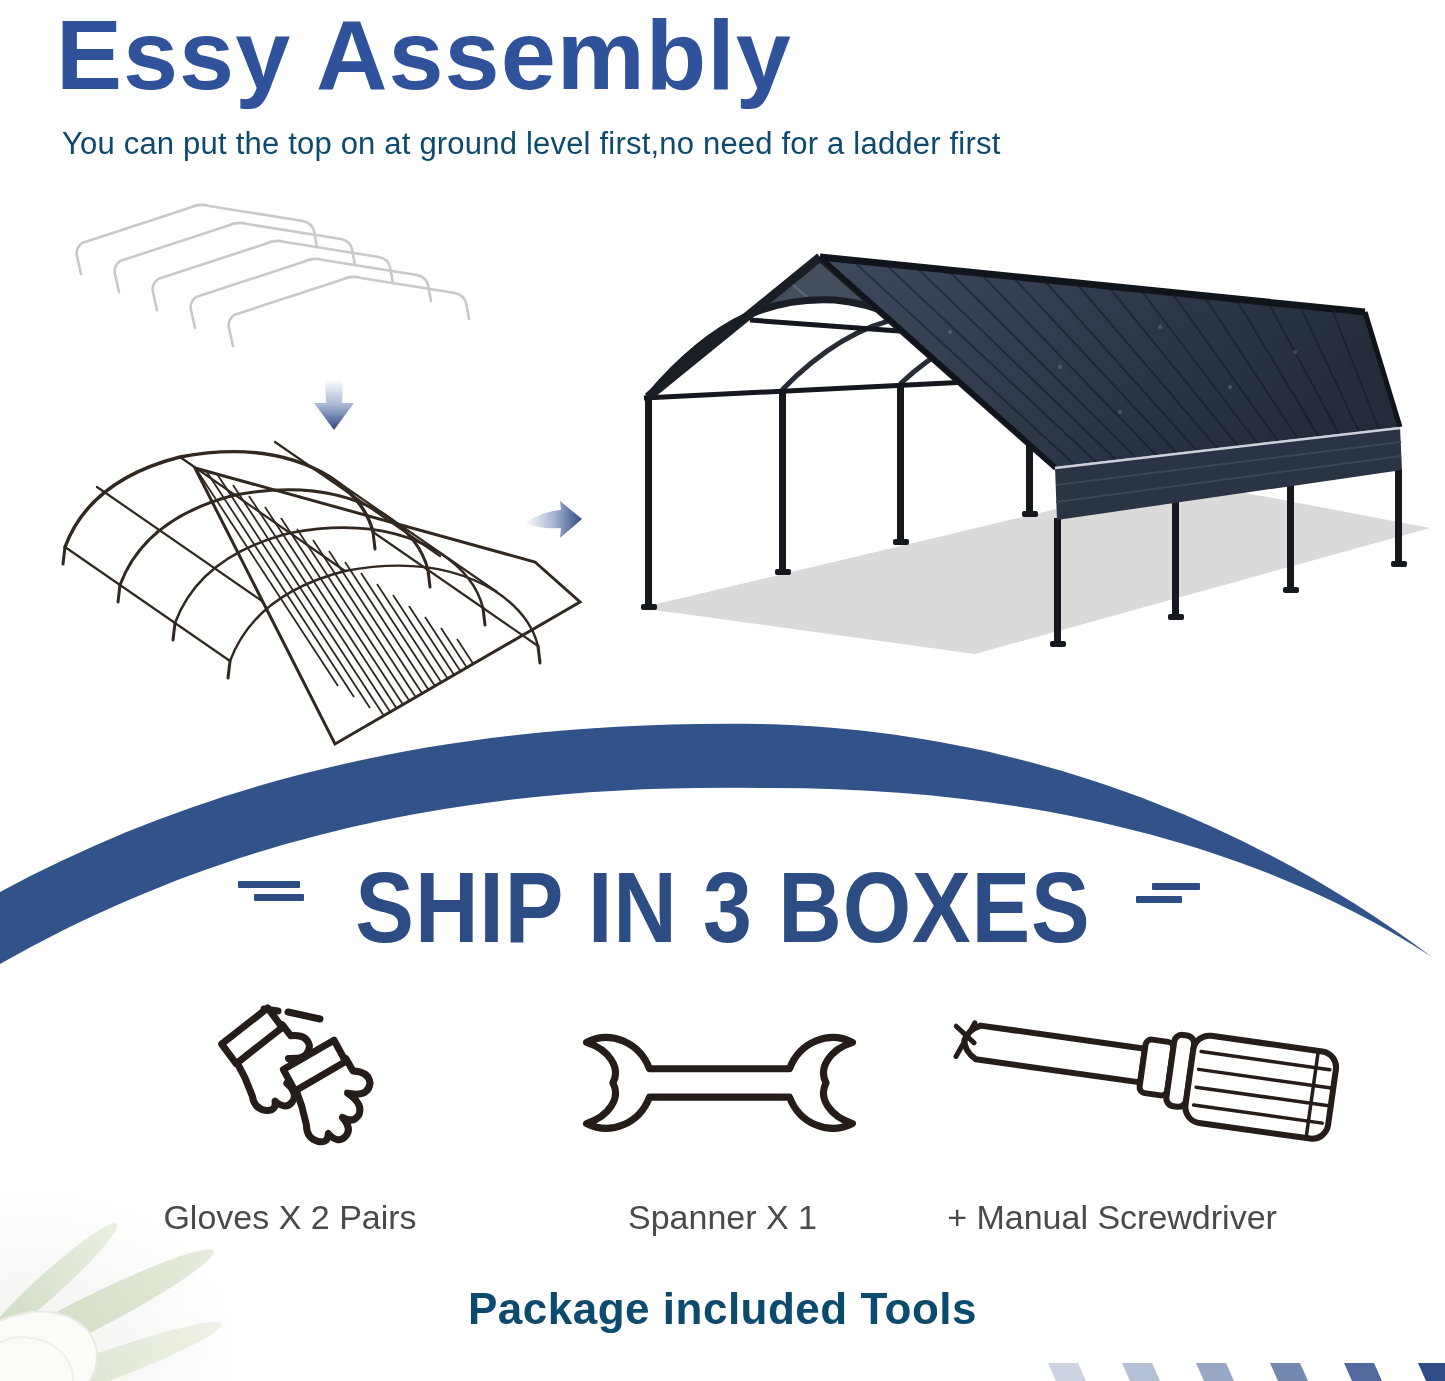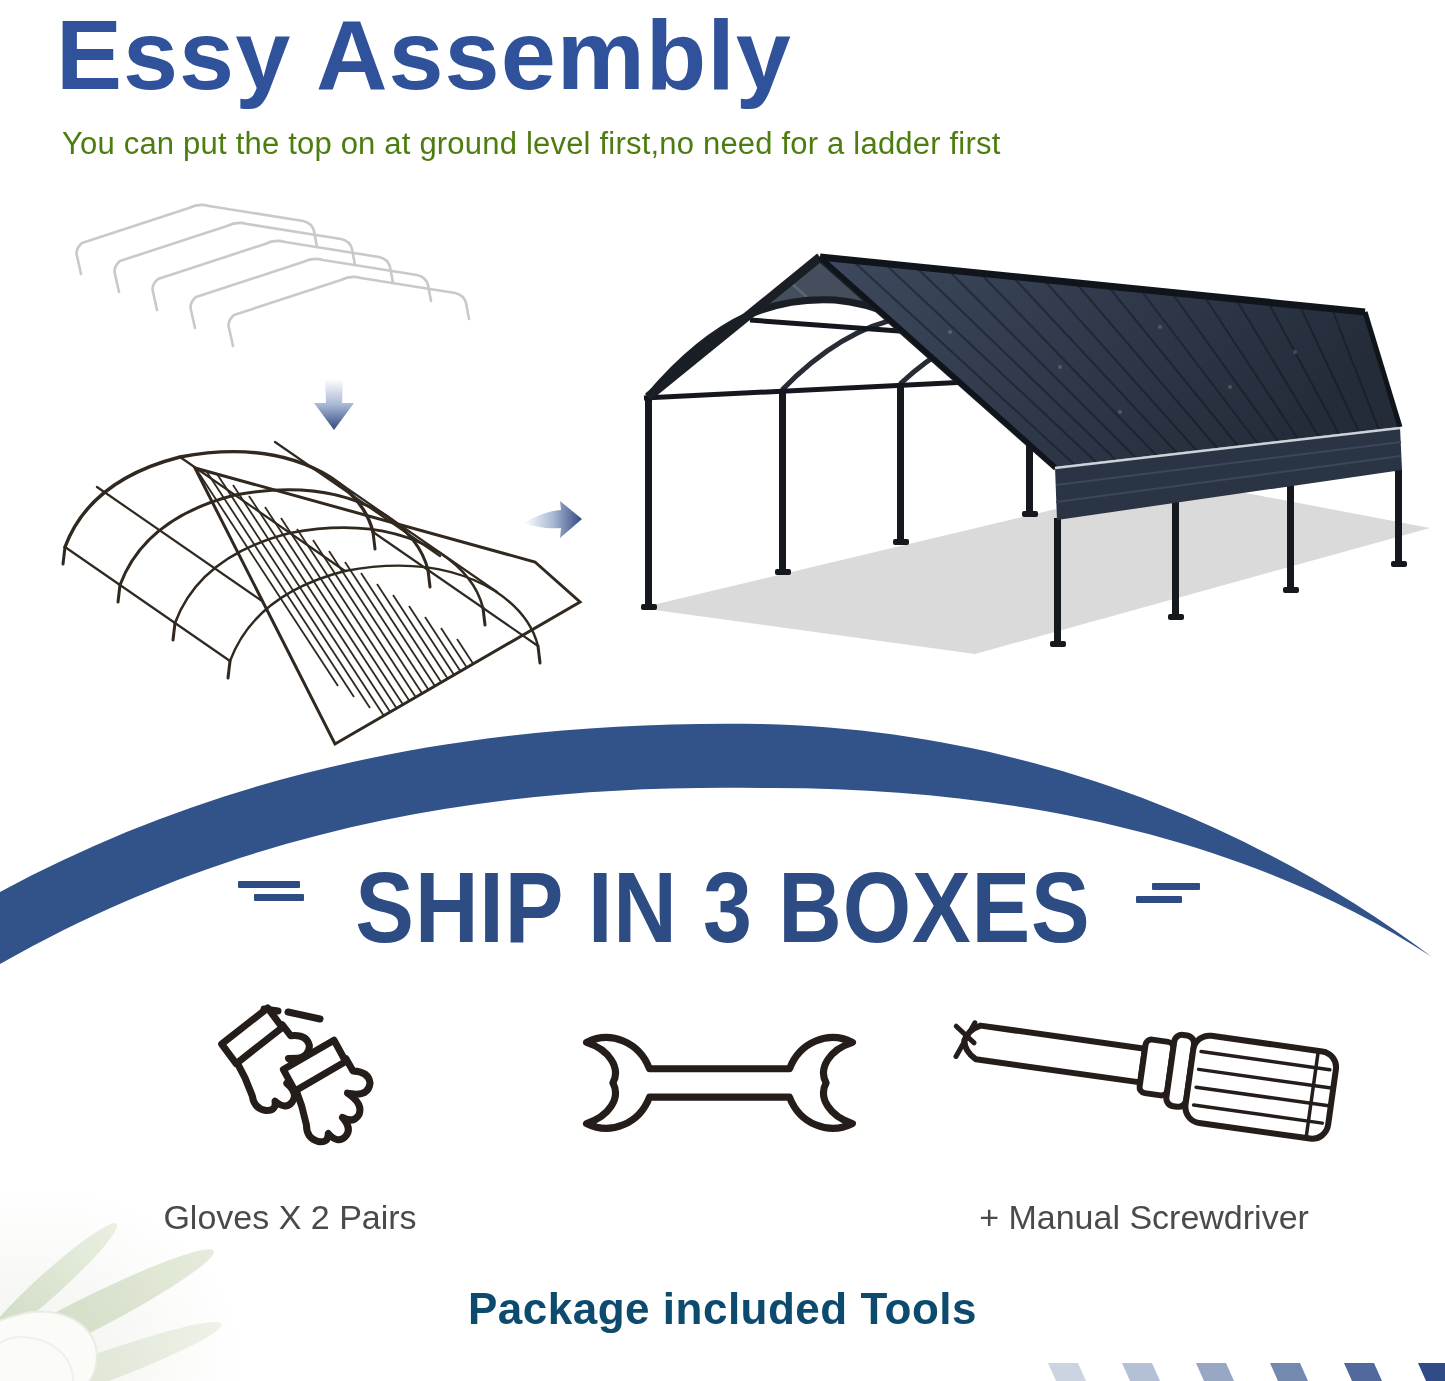--- a/index.html
+++ b/index.html
@@ -10,21 +10,21 @@
   }
   .abs{position:absolute;}
   
   #title{
     left:56px;top:-14px;
     font-size:99px;font-weight:bold;color:#2f529b;letter-spacing:1px;
     line-height:1.15;white-space:nowrap;
   }
   #subtitle{
     left:62px;top:114px;
-    font-size:31px;color:#4d7c0f;white-space:nowrap;letter-spacing:.2px;
+    font-size:31px;color:#0c4a6e;white-space:nowrap;letter-spacing:.2px;
   }
   
   #ship-heading{
     left:50%;top:838px;transform:translateX(-50%) scaleX(.88);
     transform-origin:center top;
     font-size:100px;font-weight:bold;color:#2d4c84;letter-spacing:1px;
     white-space:nowrap;
   }
   .dash{background:#2d4c84;height:7px;border-radius:1px;}
   
@@ -307,21 +307,22 @@
           <line x1="252" y1="65" x2="386" y2="65"></line>
           <line x1="252" y1="83" x2="386" y2="83"></line>
           <line x1="252" y1="101" x2="382" y2="101"></line>
           <line x1="368" y1="32" x2="368" y2="116"></line>
         </g>
       </g>
     </svg>
   </div>
 
   <div class="tool-label abs" style="left:110px;width:360px;">Gloves X 2 Pairs</div>
-  <div class="tool-label abs" style="left:909px;width:470px;">+ Manual Screwdriver</div>
+  <div class="tool-label abs" style="left:545px;width:355px;">Spanner X 1</div>
+  <div class="tool-label abs" style="left:877px;width:470px;">+ Manual Screwdriver</div>
 
   <div id="tools-footer" class="abs">Package included Tools</div>
 
   <div>
     <span class="stripe" style="left:1048px;background:#cdd4e1;"></span>
     <span class="stripe" style="left:1122px;background:#b4c0d5;"></span>
     <span class="stripe" style="left:1196px;background:#97a7c4;"></span>
     <span class="stripe" style="left:1270px;background:#7389ae;"></span>
     <span class="stripe" style="left:1344px;background:#51699c;"></span>
     <span class="stripe" style="left:1418px;background:#2f4c86;"></span>

